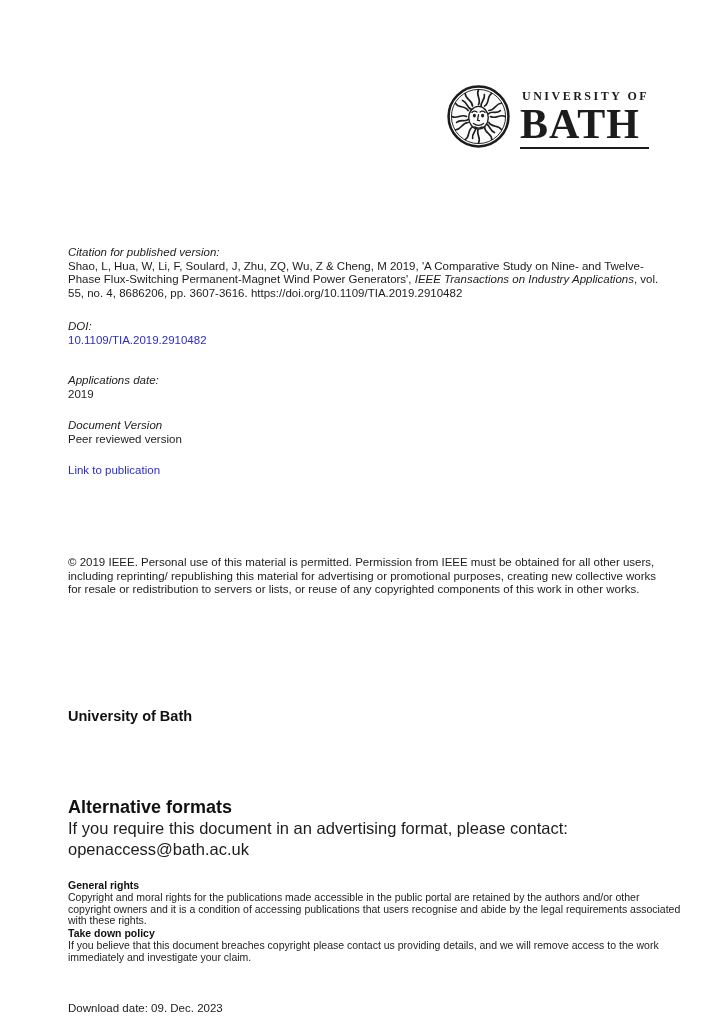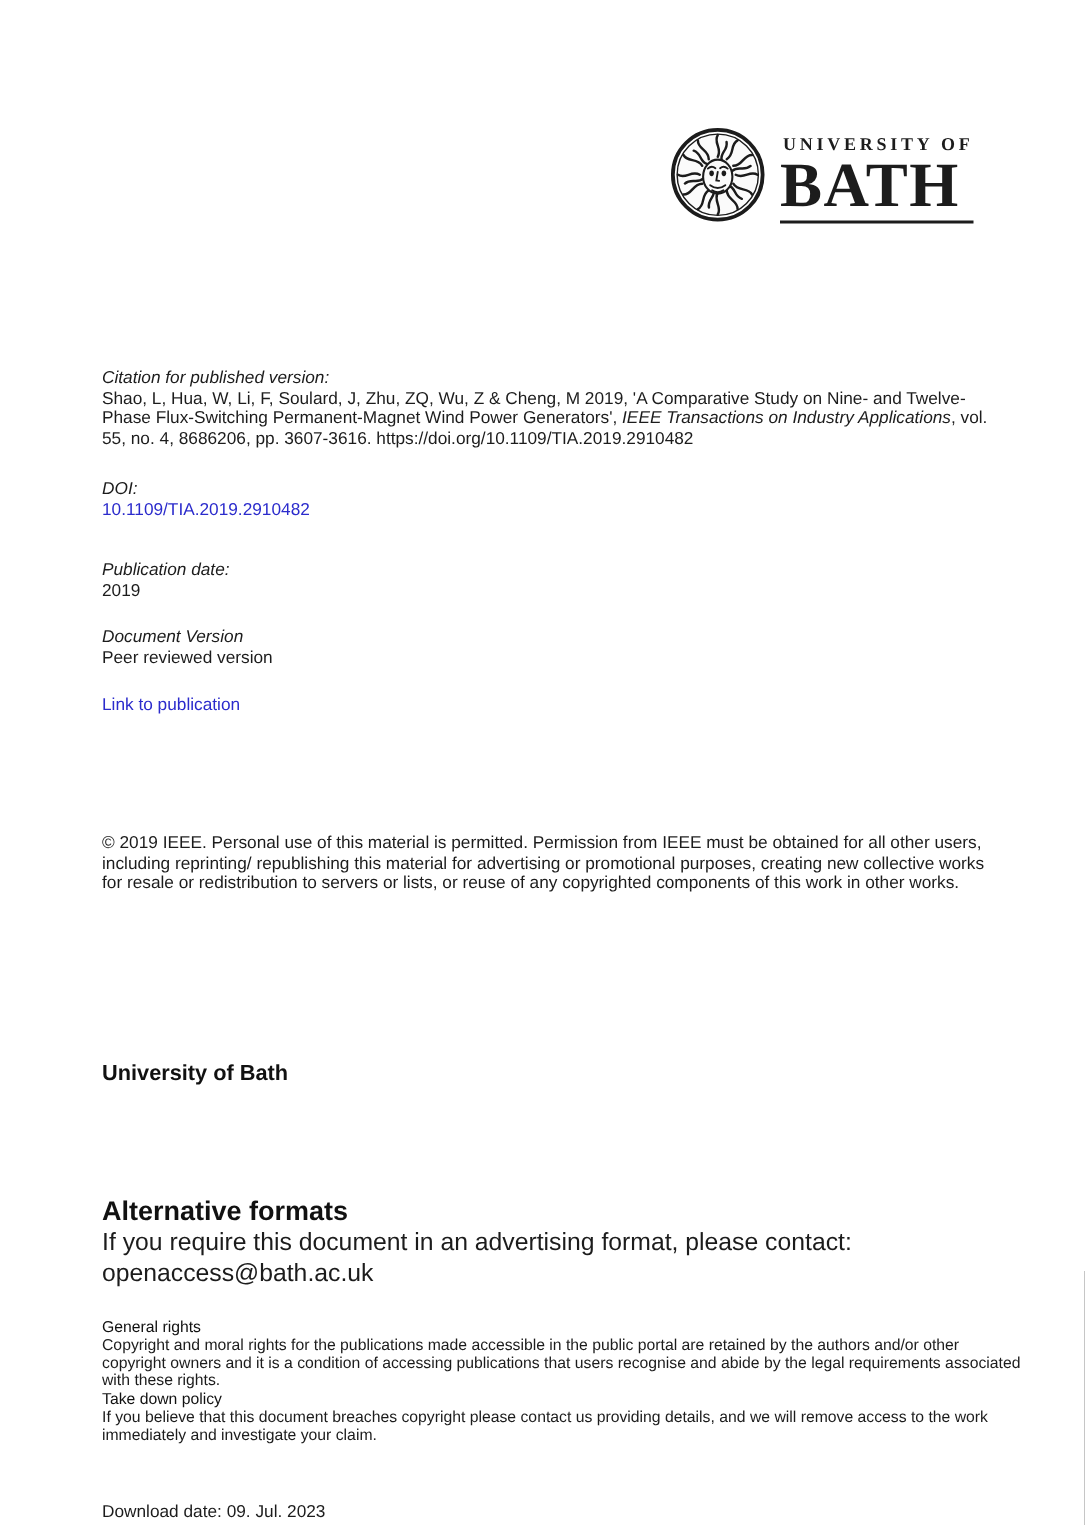--- a/index.html
+++ b/index.html
@@ -75,21 +75,21 @@
     line-height: 21px;
     color: #111;
   }
   .altformats .af-body {
     font-size: 16.5px;
     line-height: 20.5px;
     color: #1c1c1c;
   }
 
   .fineprint { width: 614px; font-size: 10.5px; line-height: 11.8px; color: #1c1c1c; }
-  .fineprint .fp-heading { font-weight: normal; color: #111; }
+  .fineprint .fp-heading { font-weight: bold; color: #111; }
   .generalrights { top: 880px; }
   .takedown     { top: 928px; }
 
   .downloaddate { top: 1002px; font-size: 11.5px; color: #1c1c1c; }
 </style>
 </head>
 <body>
 
 <div class="page">
 
@@ -140,21 +140,21 @@
     <div class="italic">Citation for published version:</div>
     <div><span>Shao, L, Hua, W, Li, F, Soulard, J, Zhu, ZQ, Wu, Z &amp; Cheng, M 2019, 'A Comparative Study on Nine- and Twelve-Phase Flux-Switching Permanent-Magnet Wind Power Generators', </span><span class="italic">IEEE Transactions on Industry Applications</span><span>, vol. 55, no. 4, 8686206, pp. 3607-3616. https://doi.org/10.1109/TIA.2019.2910482</span></div>
   </div>
 
   <div class="block doi small-body">
     <div class="italic">DOI:</div>
     <a class="link">10.1109/TIA.2019.2910482</a>
   </div>
 
   <div class="block pubdate small-body">
-    <div class="italic">Publication date:</div>
+    <div class="italic">Applications date:</div>
     <div>2019</div>
   </div>
 
   <div class="block docver small-body">
     <div class="italic">Document Version</div>
     <div>Peer reviewed version</div>
   </div>
 
   <div class="block publink small-body">
     <a class="link">Link to publication</a>
@@ -173,15 +173,15 @@
   <div class="block fineprint generalrights">
     <div class="fp-heading">General rights</div>
     <div>Copyright and moral rights for the publications made accessible in the public portal are retained by the authors and/or other copyright owners and it is a condition of accessing publications that users recognise and abide by the legal requirements associated with these rights.</div>
   </div>
 
   <div class="block fineprint takedown">
     <div class="fp-heading">Take down policy</div>
     <div>If you believe that this document breaches copyright please contact us providing details, and we will remove access to the work immediately and investigate your claim.</div>
   </div>
 
-  <div class="block downloaddate">Download date: 09. Jul. 2023</div>
+  <div class="block downloaddate">Download date: 09. Dec. 2023</div>
 
 </div>
 
 </body></html>

